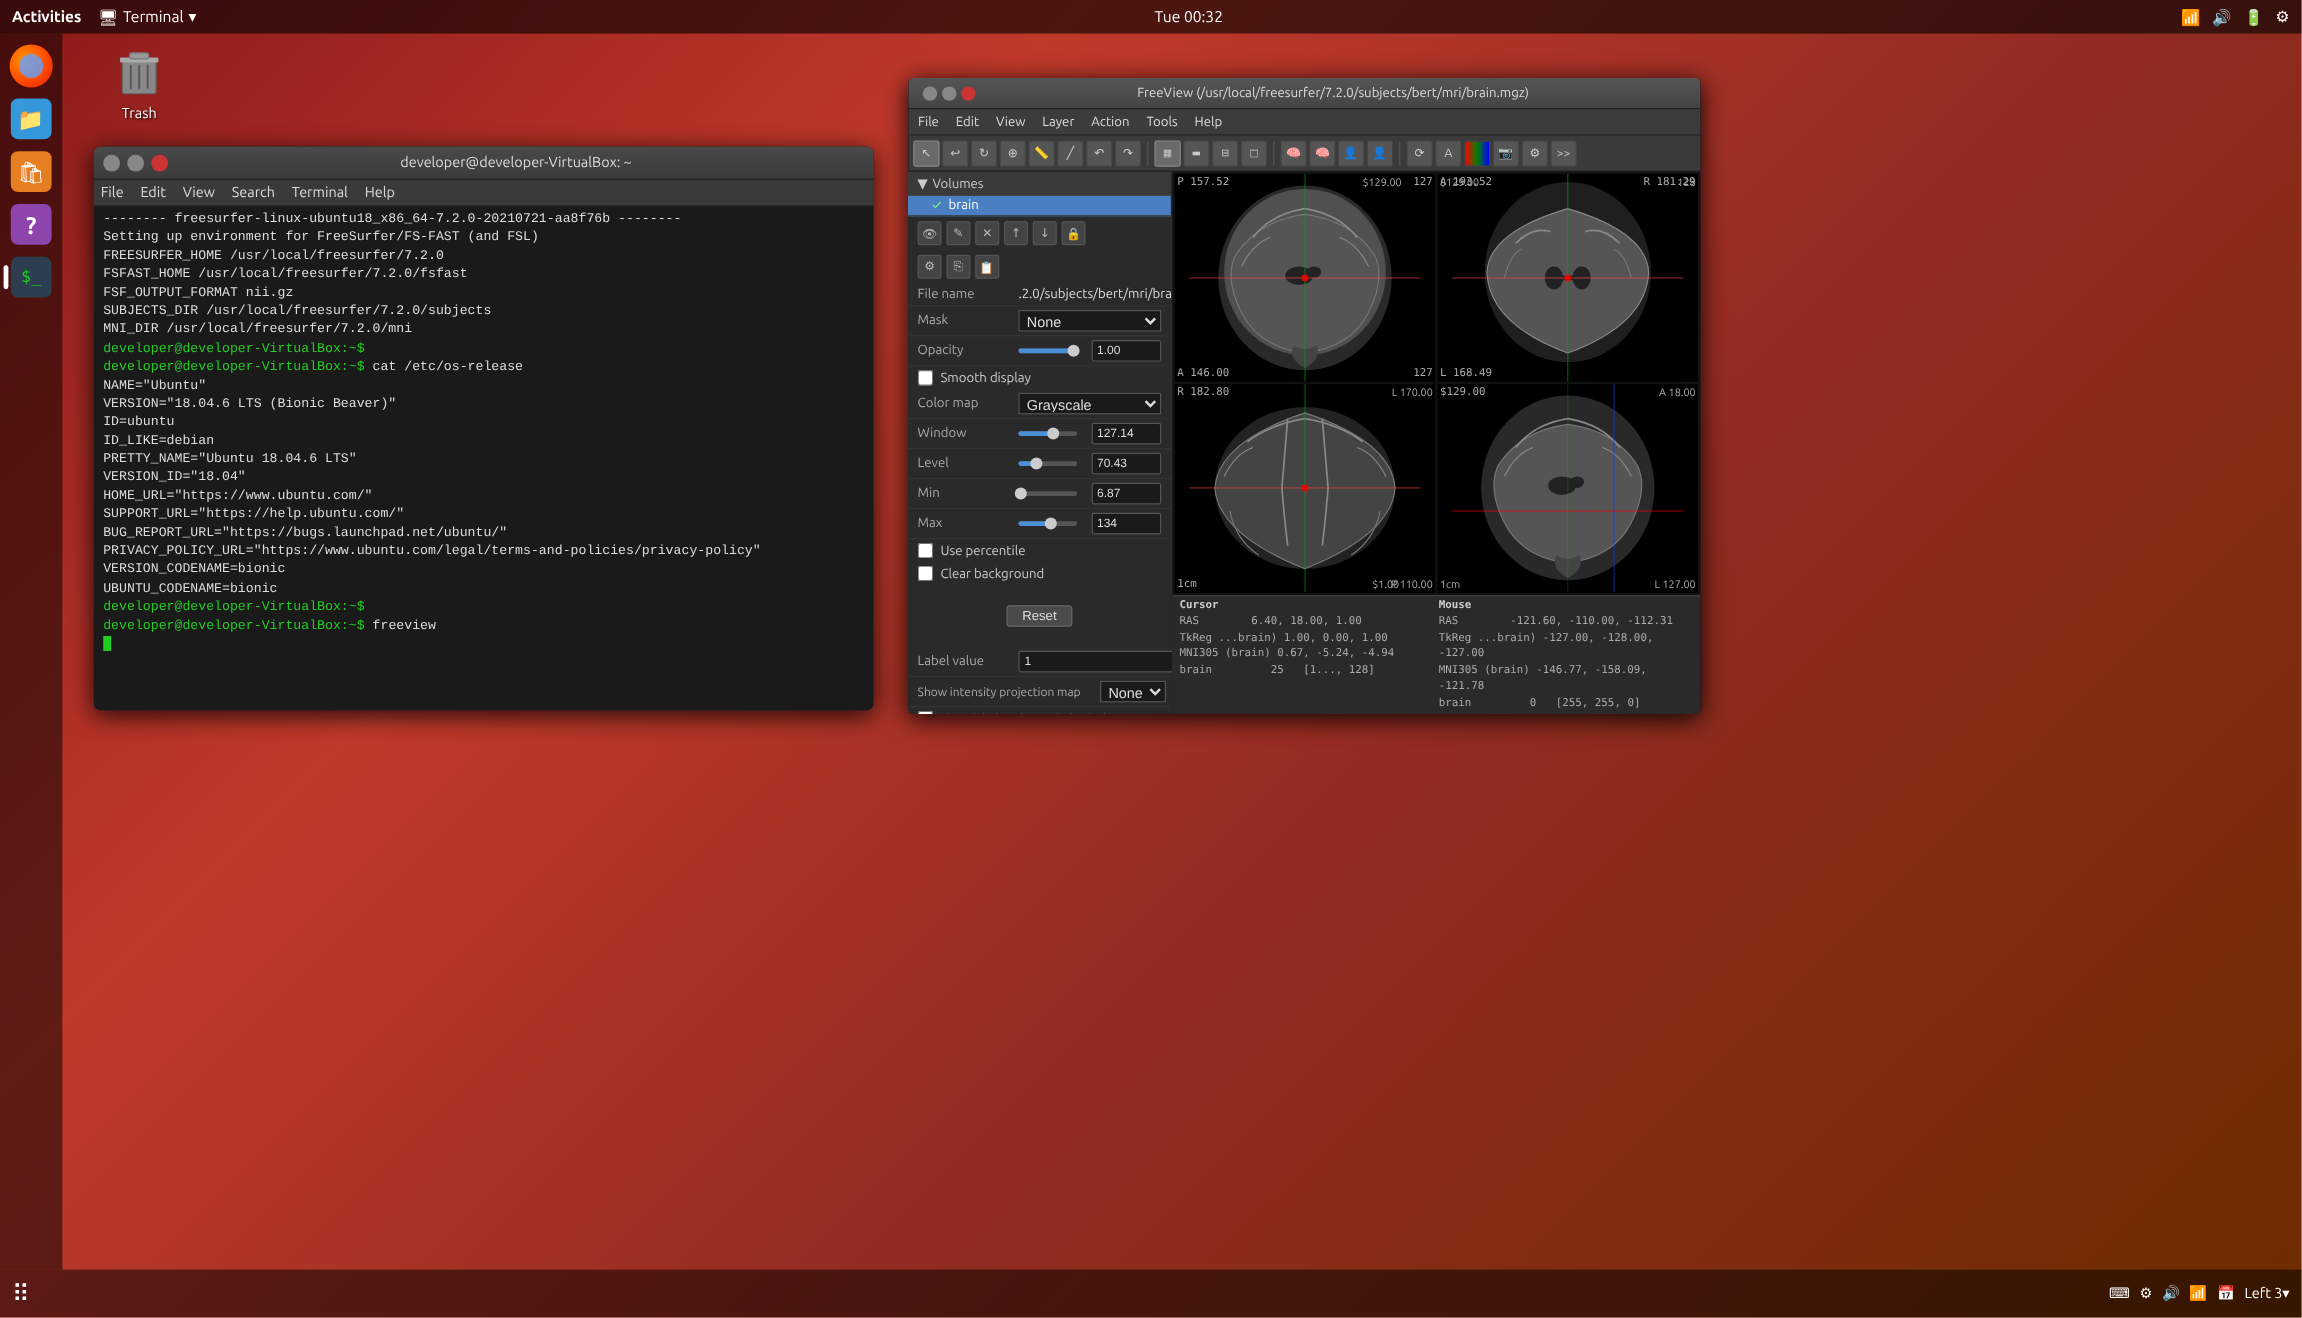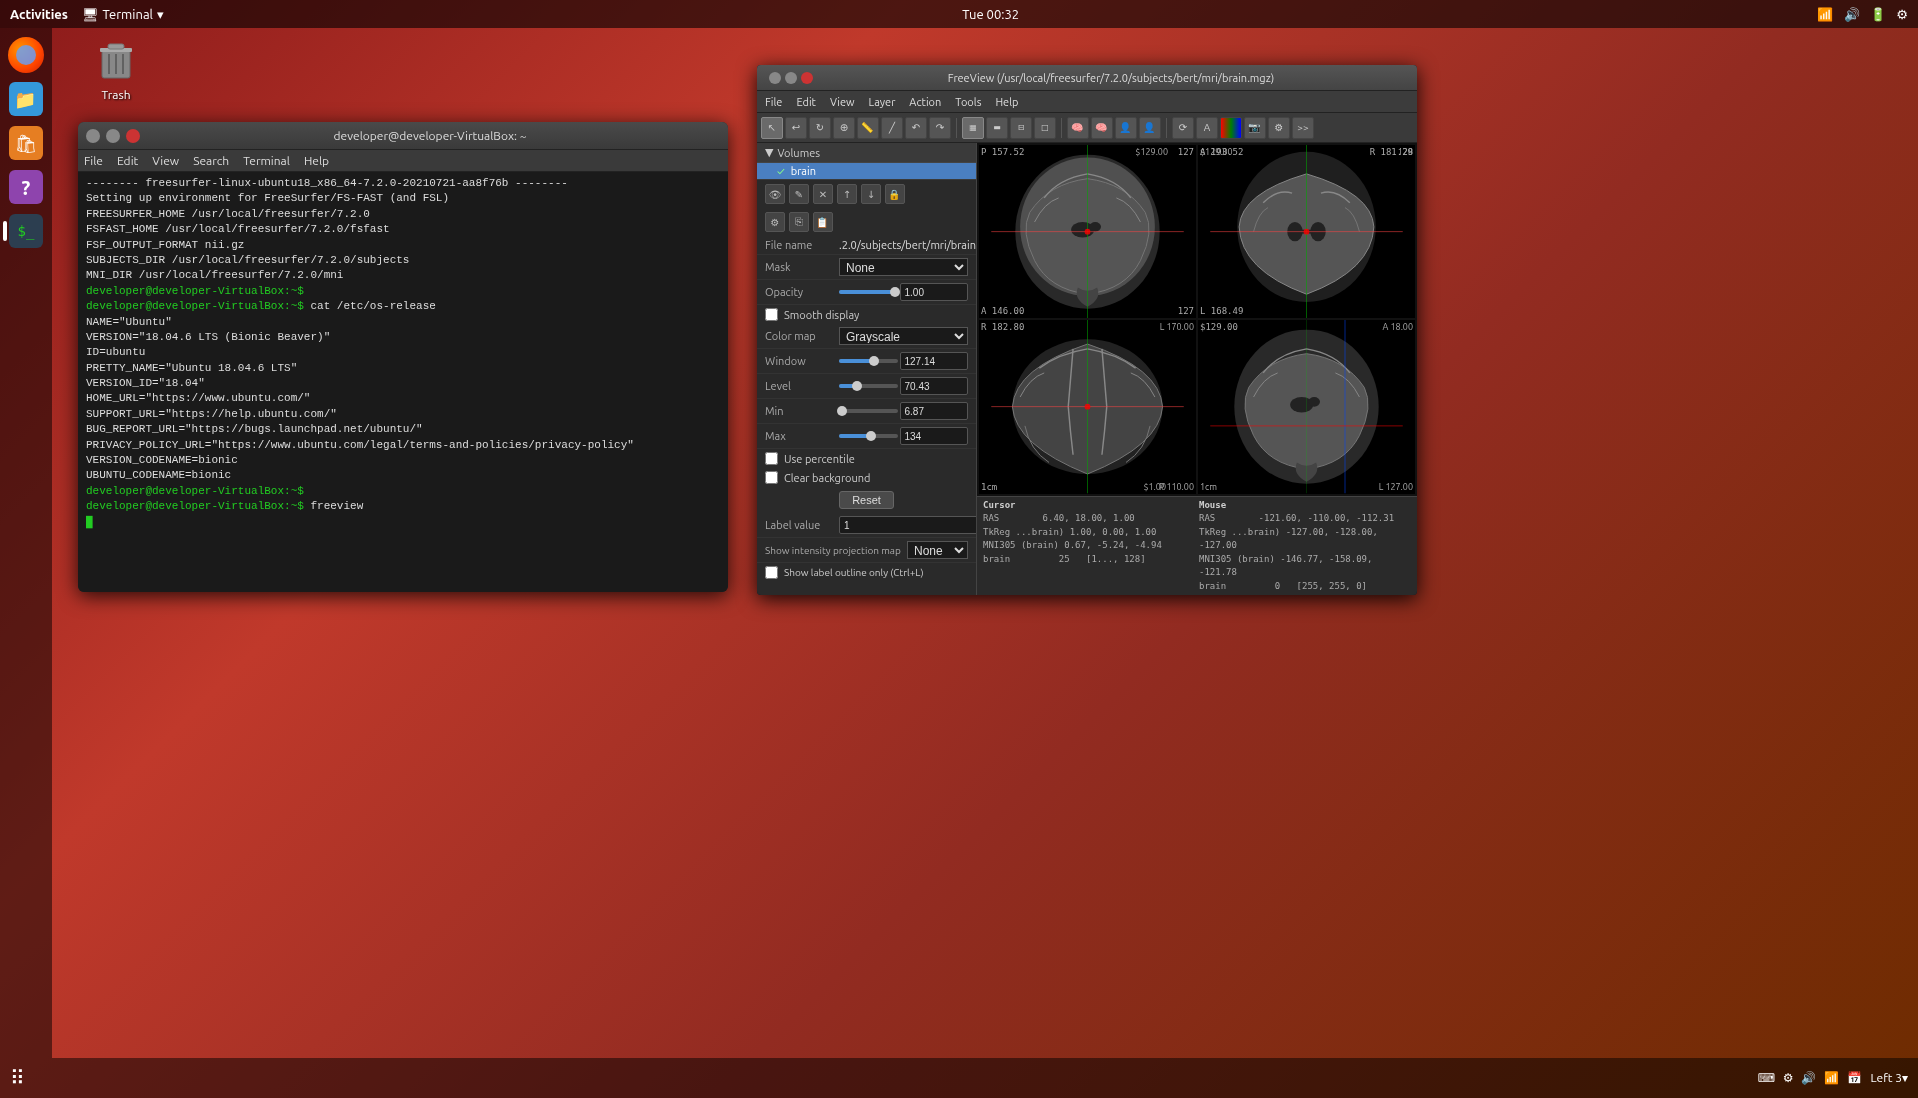--- a/index.html
+++ b/index.html
@@ -319,21 +319,21 @@
     }
     .fv-volume-item span {
       color: white;
       font-size: 11px;
     }
     .fv-field-row {
       display: flex;
       align-items: center;
       padding: 3px 8px;
       border-bottom: 1px solid #333;
-      gap: 2px;
+      gap: 12px;
     }
     .fv-field-label {
       color: #aaa;
       font-size: 11px;
       width: 72px;
       flex-shrink: 0;
     }
     .fv-field-value {
       color: #ddd;
       font-size: 11px;
@@ -396,21 +396,21 @@
       flex: 1;
     }
     .fv-btn {
       background: #4A4A4A;
       border: 1px solid #666;
       color: #ddd;
       font-size: 11px;
       padding: 2px 12px;
       border-radius: 3px;
       cursor: pointer;
-      margin: 4px auto;
+      margin: 17px auto;
       display: block;
     }
     .fv-icons-row {
       display: flex;
       align-items: center;
       padding: 4px 8px;
       gap: 4px;
     }
     .fv-small-btn {
       width: 20px;
@@ -553,20 +553,21 @@
     <div><span class="term-text">FREESURFER_HOME   /usr/local/freesurfer/7.2.0</span></div>
     <div><span class="term-text">FSFAST_HOME       /usr/local/freesurfer/7.2.0/fsfast</span></div>
     <div><span class="term-text">FSF_OUTPUT_FORMAT nii.gz</span></div>
     <div><span class="term-text">SUBJECTS_DIR      /usr/local/freesurfer/7.2.0/subjects</span></div>
     <div><span class="term-text">MNI_DIR           /usr/local/freesurfer/7.2.0/mni</span></div>
     <div><span class="term-prompt">developer@developer-VirtualBox:~$</span></div>
     <div><span class="term-prompt">developer@developer-VirtualBox:~$</span><span class="term-cmd"> cat /etc/os-release</span></div>
     <div><span class="term-text">NAME="Ubuntu"</span></div>
     <div><span class="term-text">VERSION="18.04.6 LTS (Bionic Beaver)"</span></div>
     <div><span class="term-text">ID=ubuntu</span></div>
+    <div><span class="term-text">ID_LIKE=debian</span></div>
     <div><span class="term-text">PRETTY_NAME="Ubuntu 18.04.6 LTS"</span></div>
     <div><span class="term-text">VERSION_ID="18.04"</span></div>
     <div><span class="term-text">HOME_URL="https://www.ubuntu.com/"</span></div>
     <div><span class="term-text">SUPPORT_URL="https://help.ubuntu.com/"</span></div>
     <div><span class="term-text">BUG_REPORT_URL="https://bugs.launchpad.net/ubuntu/"</span></div>
     <div><span class="term-text">PRIVACY_POLICY_URL="https://www.ubuntu.com/legal/terms-and-policies/privacy-policy"</span></div>
     <div><span class="term-text">VERSION_CODENAME=bionic</span></div>
     <div><span class="term-text">UBUNTU_CODENAME=bionic</span></div>
     <div><span class="term-prompt">developer@developer-VirtualBox:~$</span></div>
     <div><span class="term-prompt">developer@developer-VirtualBox:~$</span><span class="term-cmd"> freeview</span></div>

